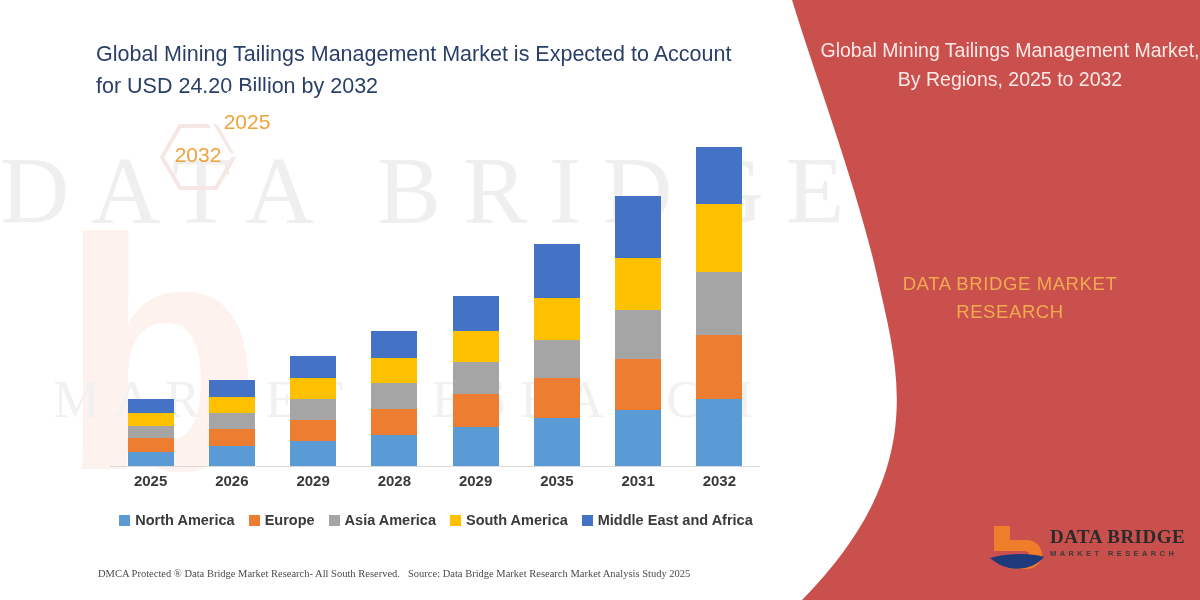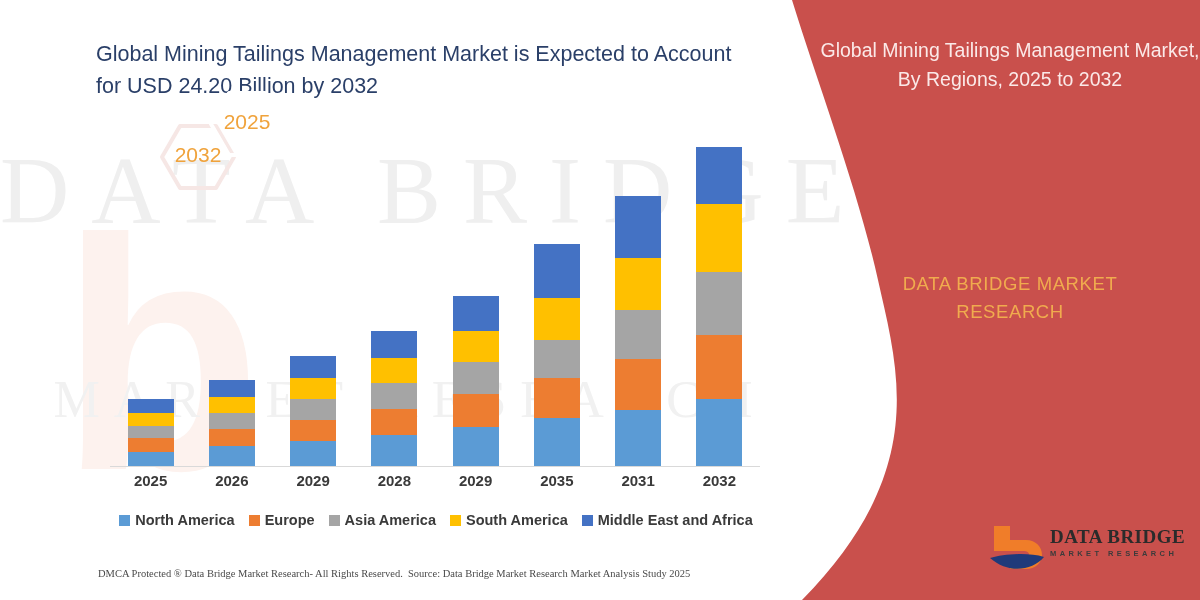--- a/index.html
+++ b/index.html
@@ -224,21 +224,21 @@
         <span class="lg-swatch" style="background: rgb(255, 192, 0);"></span>
         <span class="lg-label">South America</span>
       </div>
       <div class="lg-item">
         <span class="lg-swatch" style="background: rgb(68, 114, 196);"></span>
         <span class="lg-label">Middle East and Africa</span>
       </div>
     </div>
 
   <div class="footer">
-    <div class="f-left">DMCA Protected ® Data Bridge Market Research-  All Rights Reserved.</div>
+    <div class="f-left">DMCA Protected ® Data Bridge Market Research-  All South Reserved.</div>
     <div class="f-right">Source: Data Bridge Market Research  Market Analysis Study 2025</div>
   </div>
 
   <div class="red-panel">
     <svg width="420" height="600" viewBox="0 0 420 600">
       <path id="redShape" d="M 12 0 L 420 0 L 420 600 L 22 600 C 150 470 118 370 98 280 C 78 190 40 90 12 0 Z" fill="#C9504C"></path>
     </svg>
   </div>
 
   <div class="rp-title">Global Mining Tailings Management Market, By Regions, 2025 to 2032</div>

